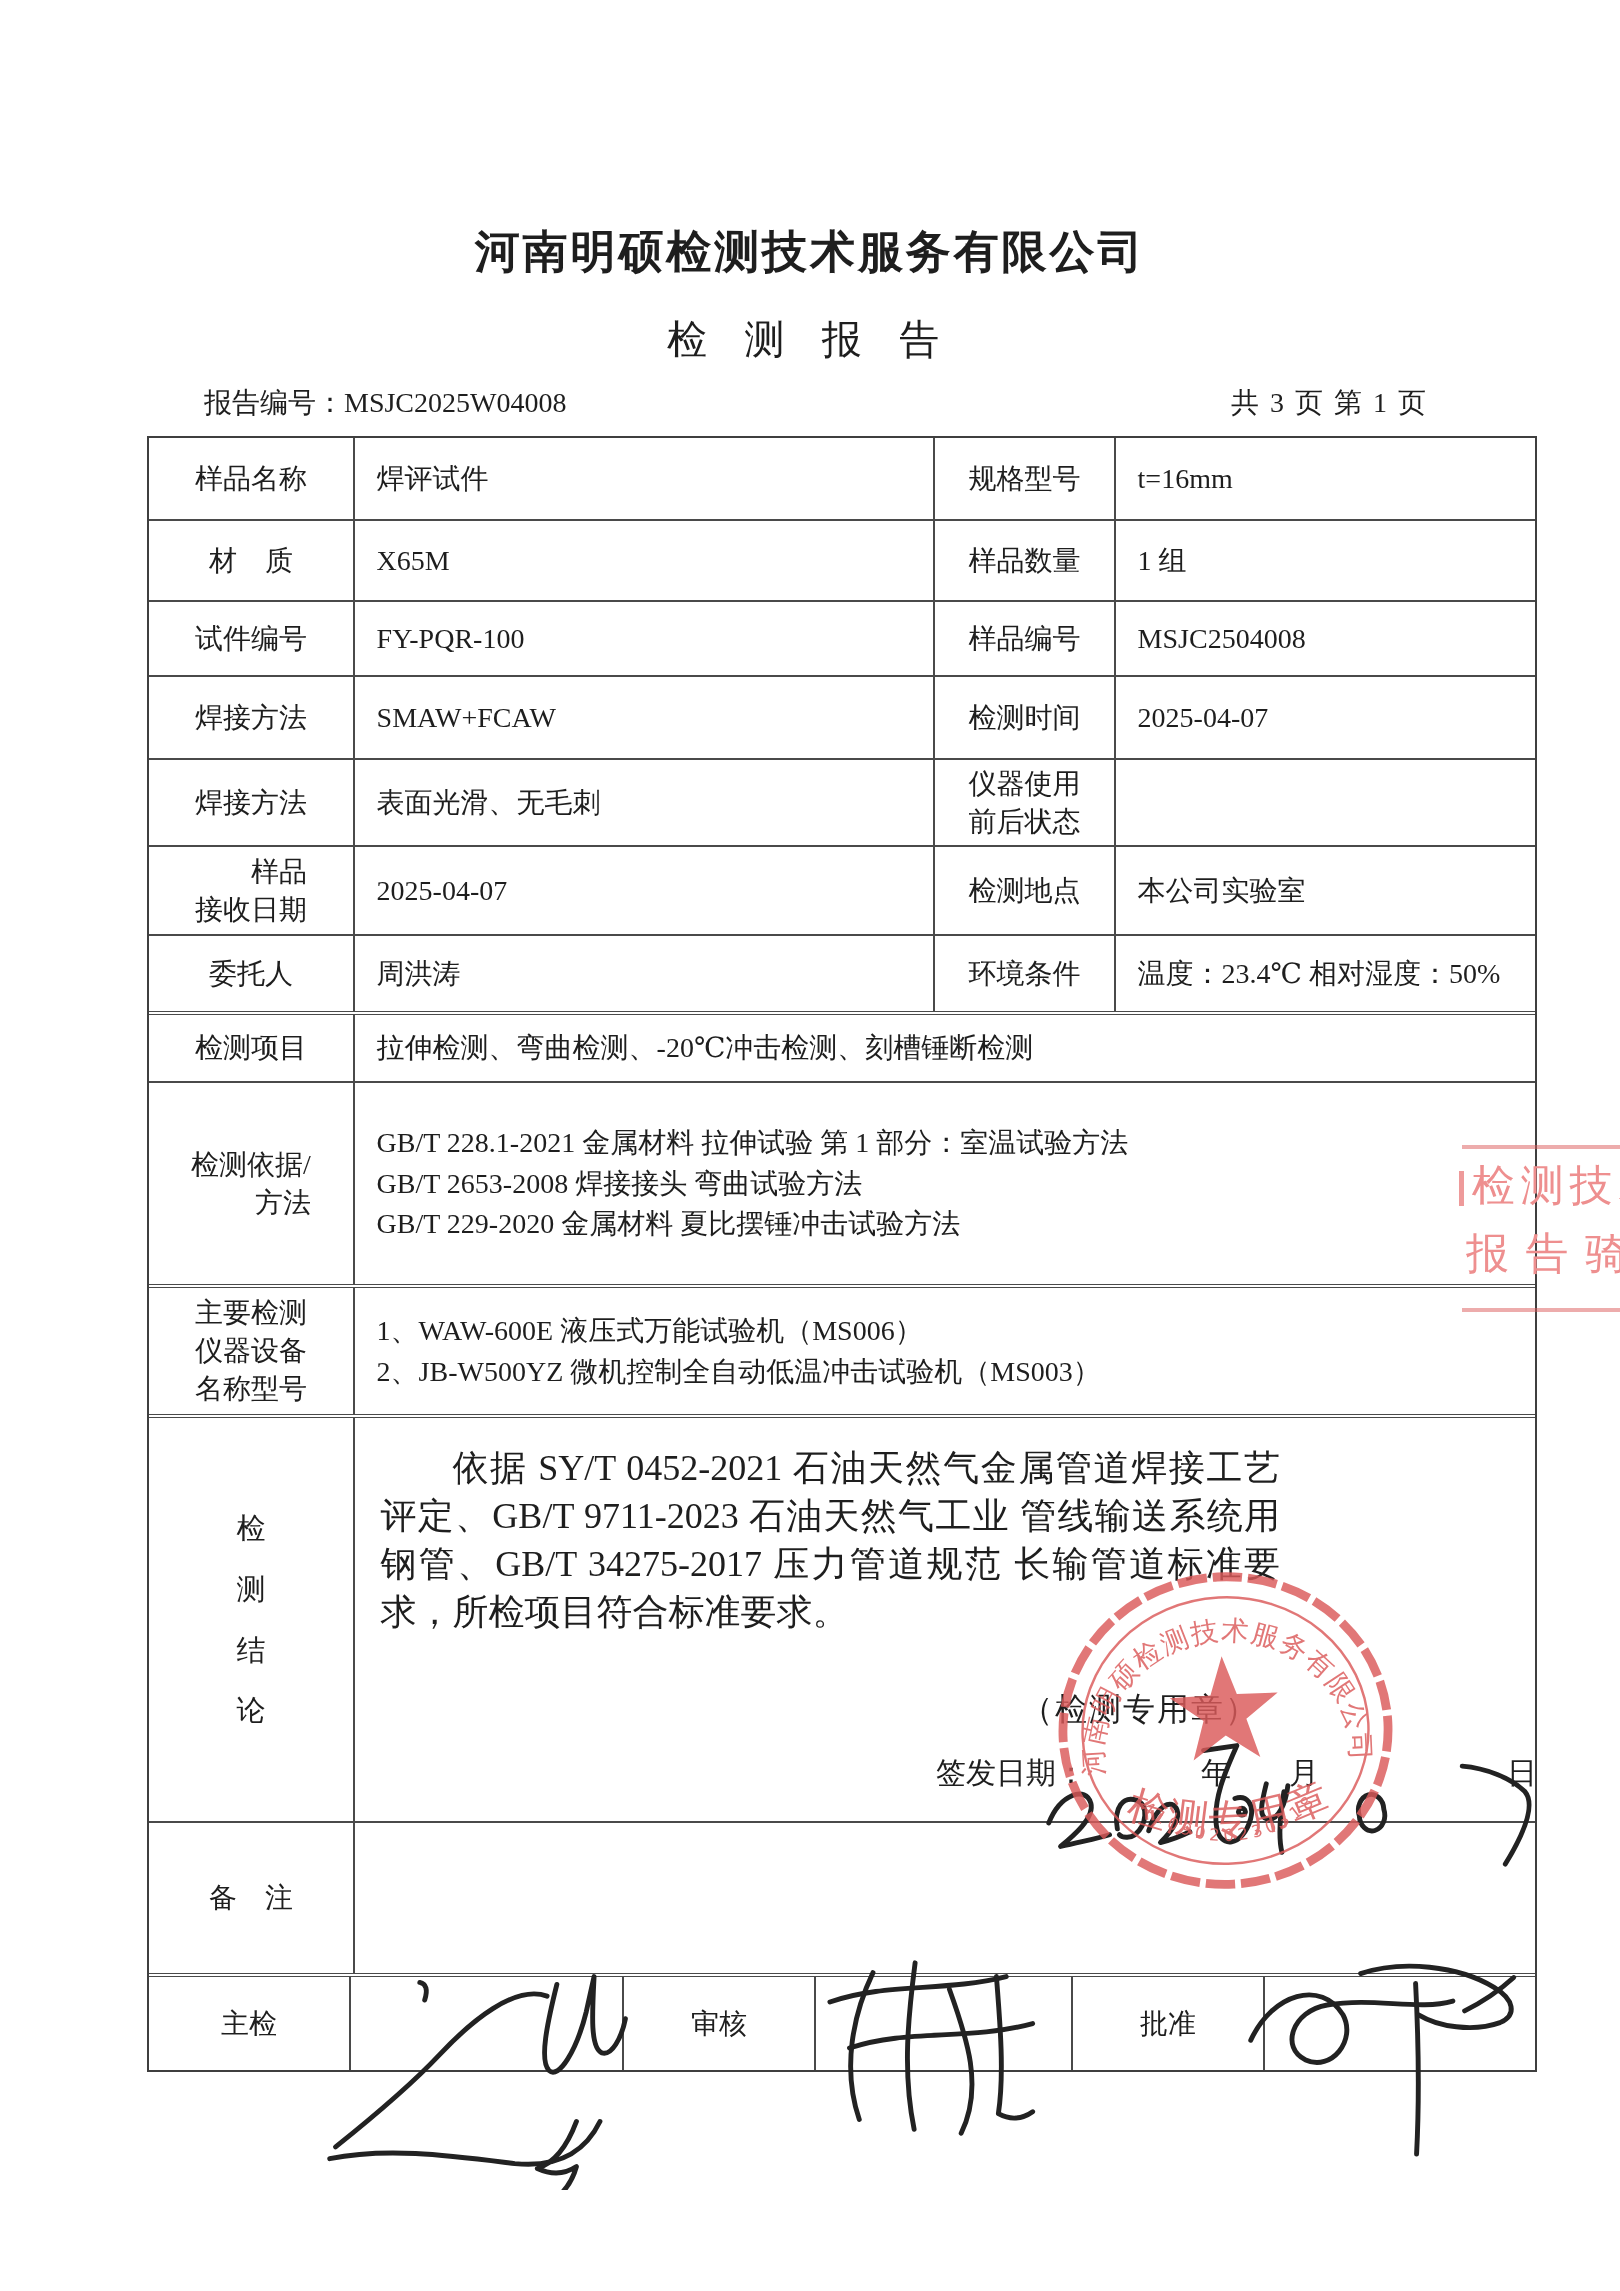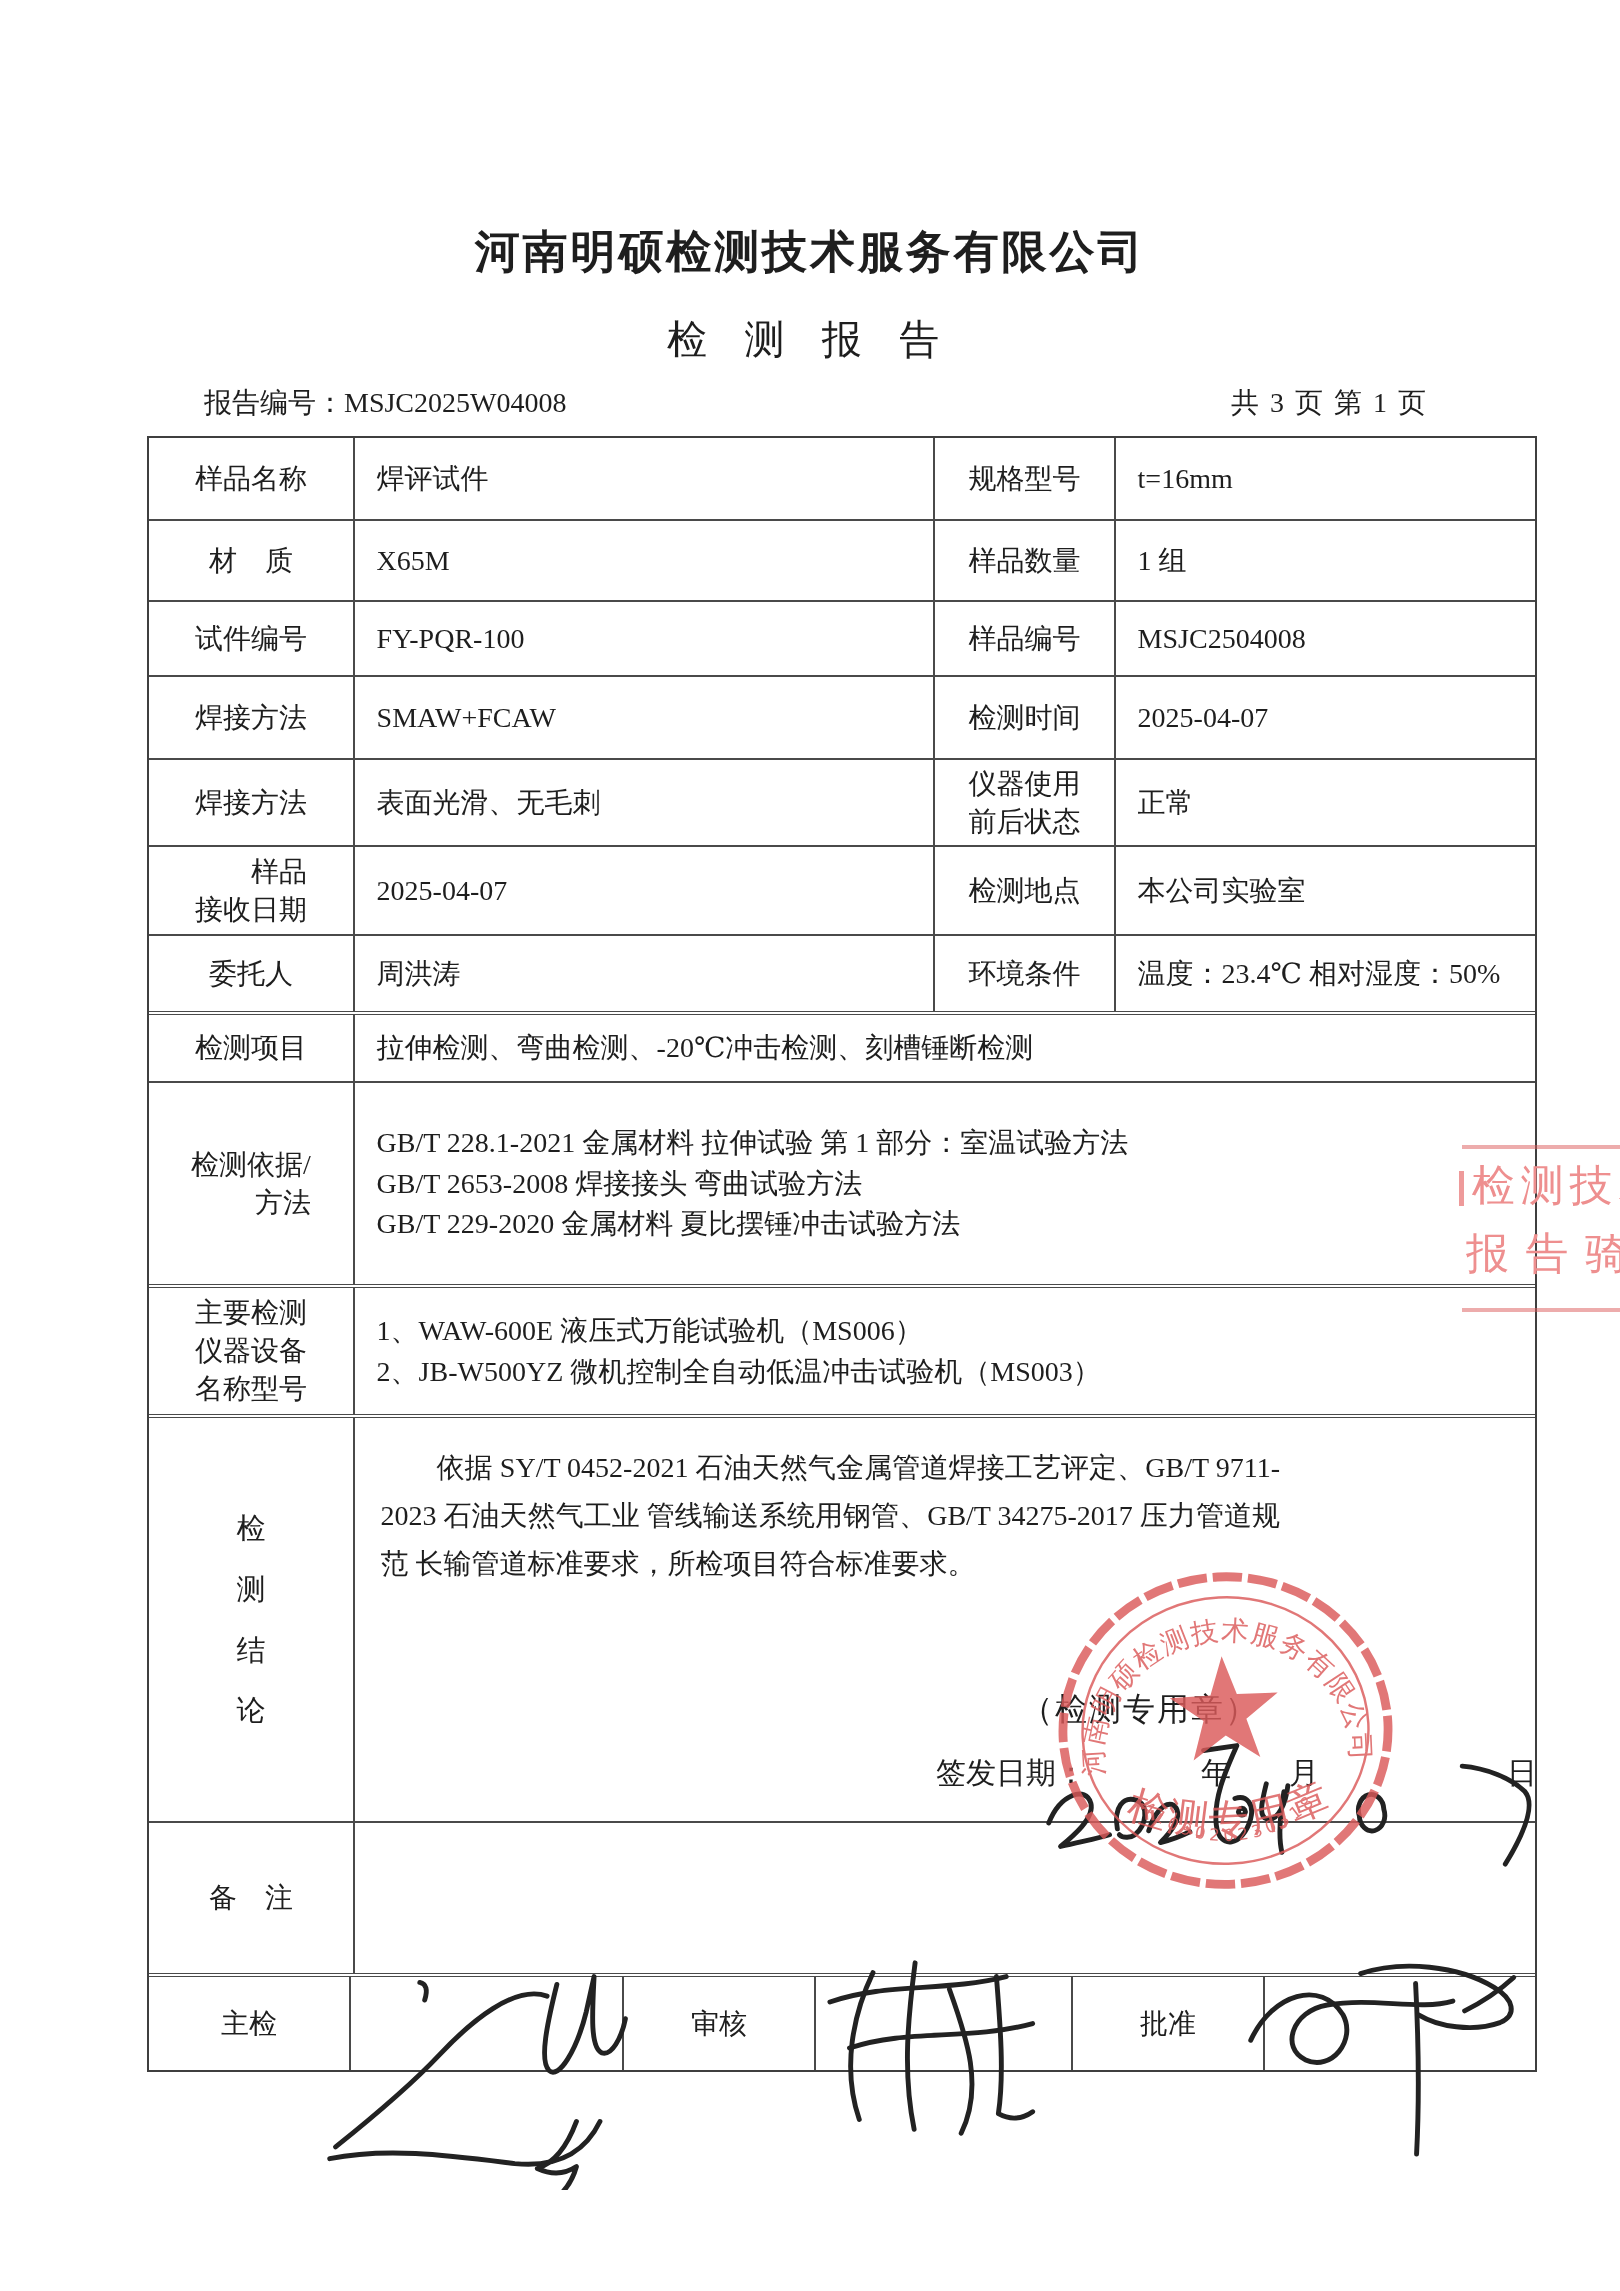--- a/index.html
+++ b/index.html
@@ -27,21 +27,21 @@
   .cell.last{border-right:none;}
   .lab{justify-content:center; text-align:right; white-space:pre-line;}
   .val{justify-content:flex-start; padding-left:21.6px; white-space:pre-line;}
   .c1{width:206px;} .c2{width:580px;} .c3{width:181px;} .c4{width:419px;}
   .wide{width:960px;}
   .nowrap{white-space:nowrap;}
   .multi{flex-direction:column; align-items:flex-start; justify-content:center;
     padding-left:21.6px; gap:3px;}
   .multi .item{white-space:nowrap;}
   .concl-cell{position:relative; align-items:flex-start; padding:0;}
-  .concl-text{margin:25.5px 35px 0 25.5px; text-indent:2em; font-size:28px;
+  .concl-text{margin:25.5px 35px 0 25.5px; text-indent:2em; font-size:36px;
     line-height:48px; text-align:justify;}
   .vlabel{font-size:29px; line-height:2.1;}
   
   .sig-lab{justify-content:center; font-size:28px;}
   .s1{width:202px;} .s2{width:273px;} .s3{width:192px;}
   .s4{width:257px;} .s5{width:192px;text-align:center;} .s6{width:270px;}
   
   .stamp-note{top:1688px; left:1021px; font-size:32px; letter-spacing:2px;}
   .sign-date{top:1753px; left:936px; font-size:30px; white-space:nowrap;}
   .sign-date .yy{margin-left:115px;} .sign-date .mm{margin-left:58px;}
@@ -96,21 +96,20 @@
       <div class="cell val c2">SMAW+FCAW</div>
       <div class="cell lab c3">检测时间</div>
       <div class="cell val c4 last">2025-04-07</div>
     </div>
 
     <div class="trow" style="height:87px">
       <div class="cell lab c1">焊接方法</div>
       <div class="cell val c2">表面光滑、无毛刺</div>
       <div class="cell lab c3">仪器使用
 前后状态</div>
-      <div class="cell val c4 last">正常</div>
     </div>
 
     <div class="trow" style="height:89px">
       <div class="cell lab c1">样品
 接收日期</div>
       <div class="cell val c2">2025-04-07</div>
       <div class="cell lab c3">检测地点</div>
       <div class="cell val c4 last">本公司实验室</div>
     </div>
 

